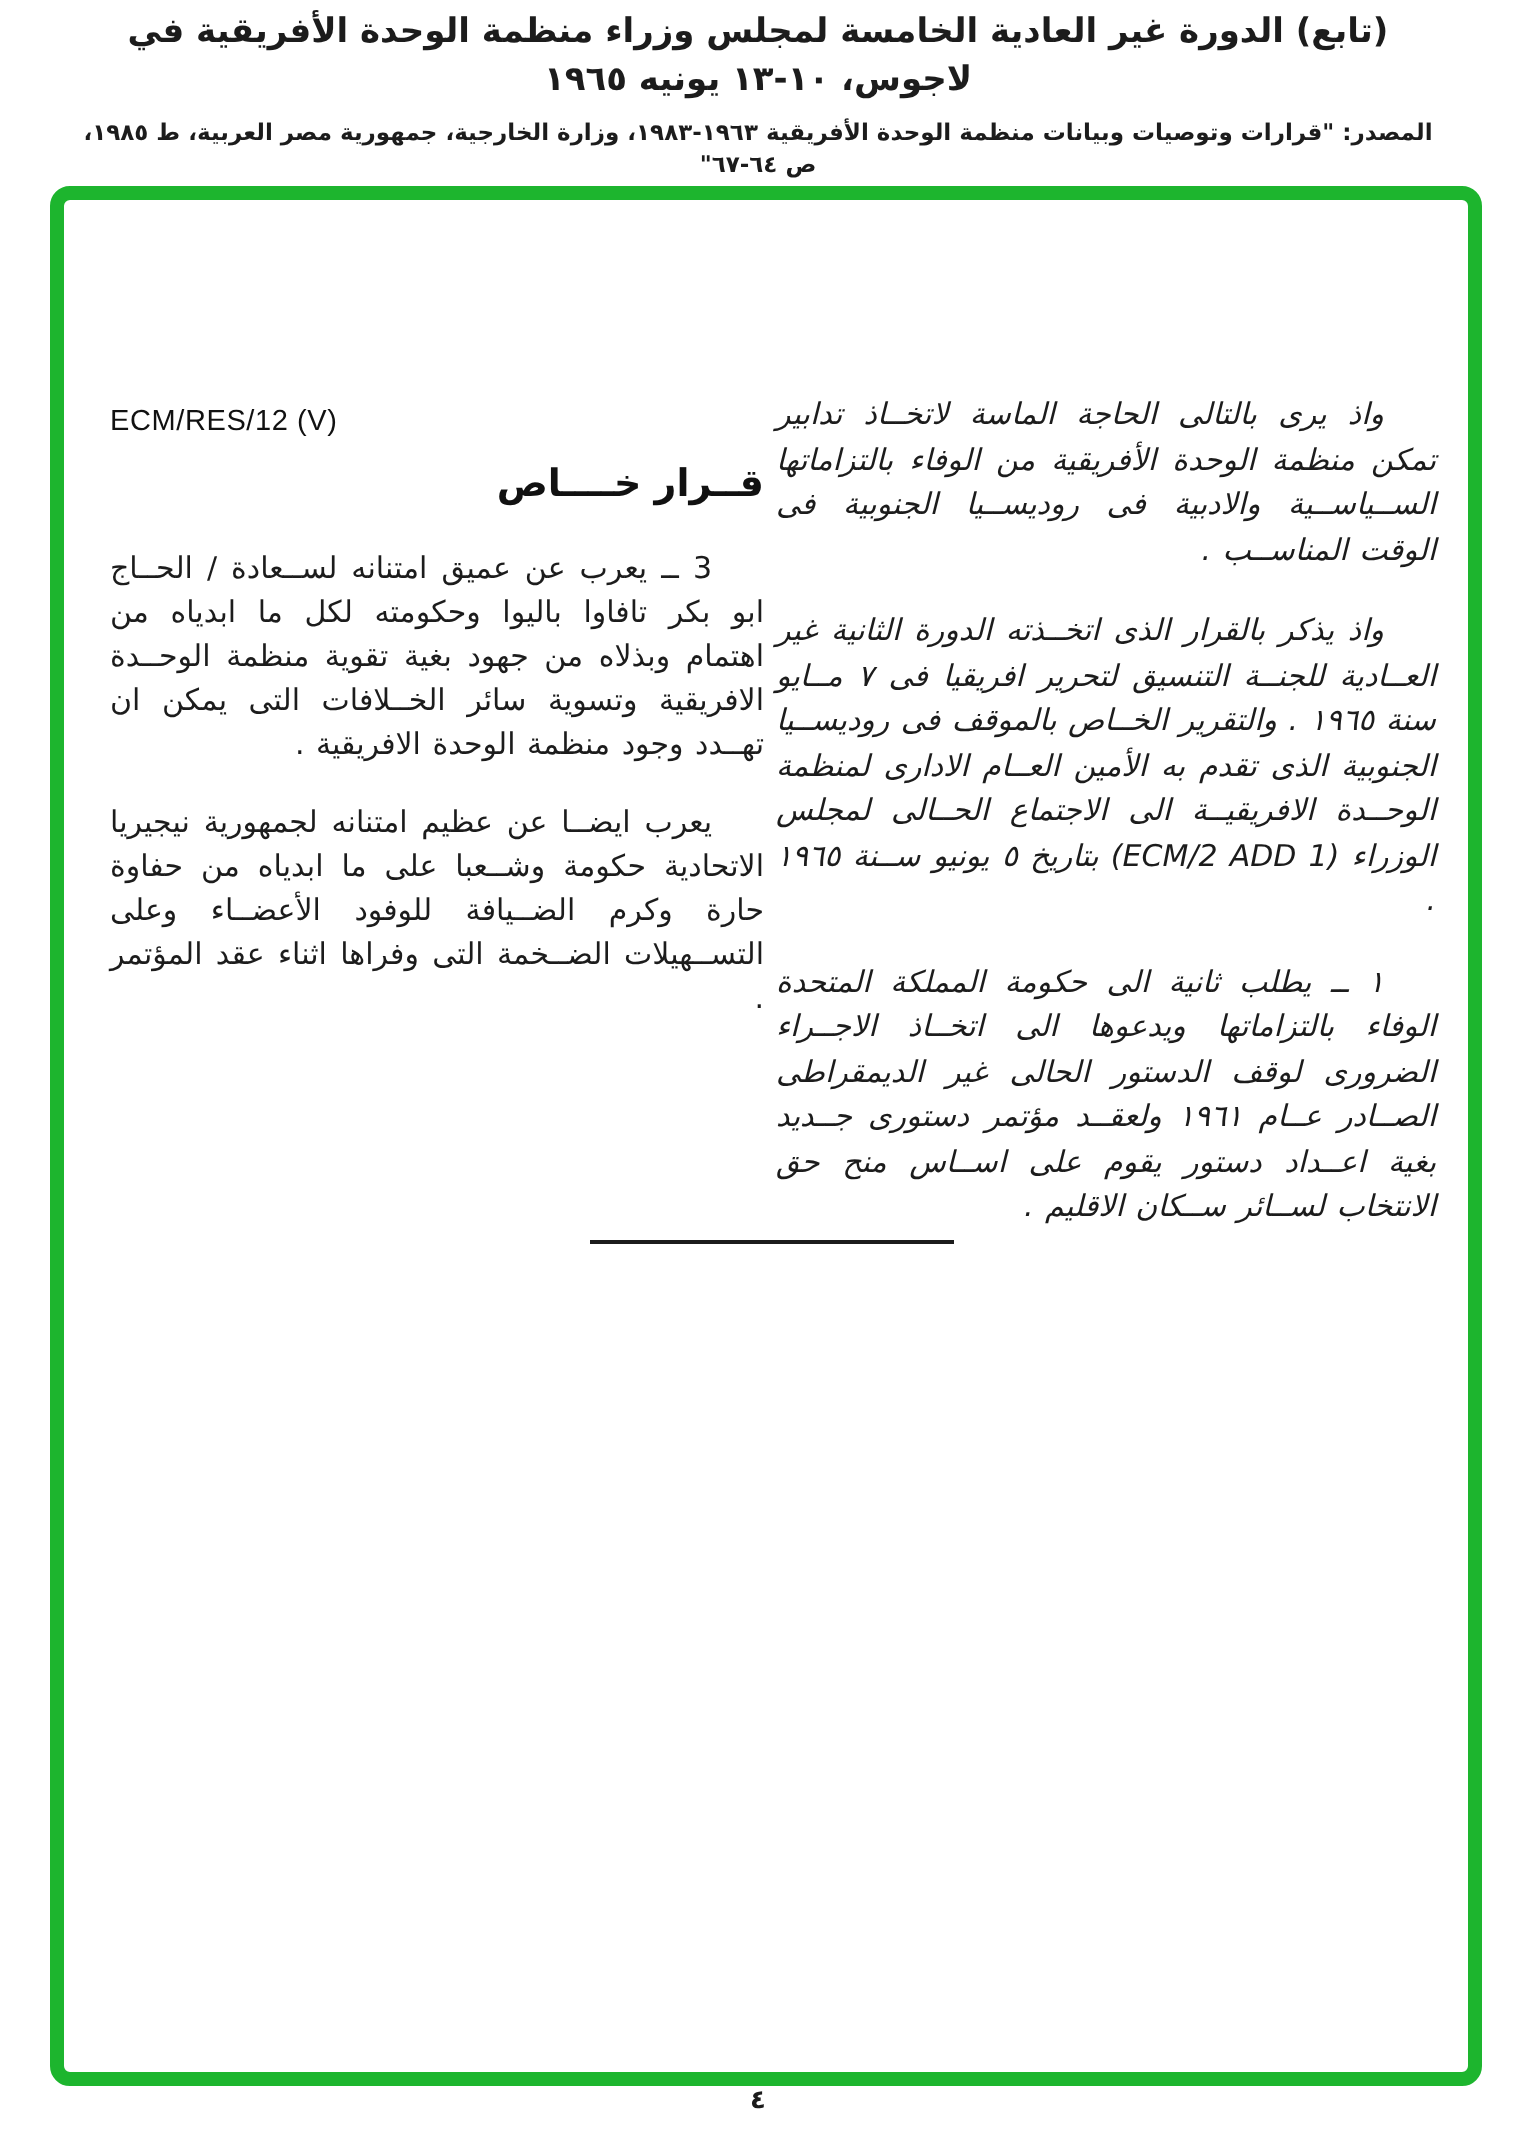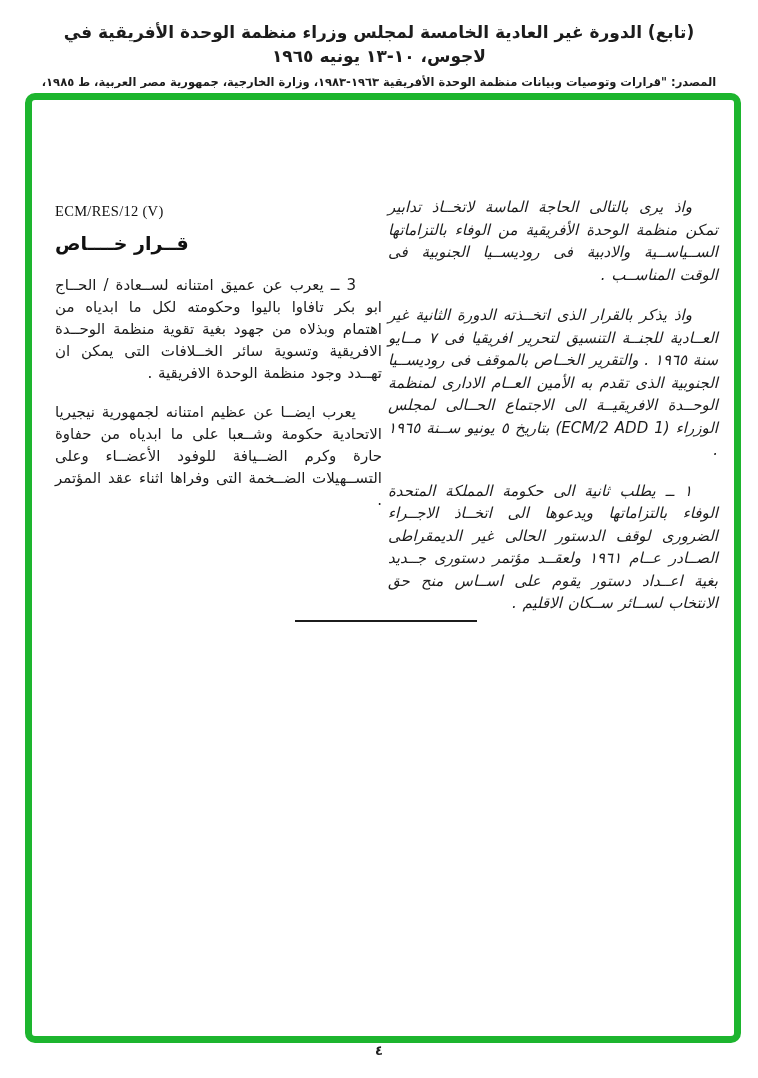--- a/index.html
+++ b/index.html
@@ -12,21 +12,21 @@
     width: 758px;
     height: 1078px;
     overflow: hidden;
     font-family: "DejaVu Sans", sans-serif;
     color: #1c1c1c;
   }
 
   
   .page-header {
     position: absolute;
-    top: 20px;
+    top: 4px;
     left: 0;
     right: 0;
     text-align: center;
     direction: rtl;
   }
   .header-title {
     font-size: 17px;
     font-weight: bold;
     letter-spacing: 0;
     line-height: 24px;
@@ -65,28 +65,28 @@
   }
   .col-left {
     top: 103px;
     left: 23px;
     width: 327px;
   }
 
   .doc-code {
     direction: ltr;
     text-align: left;
-    font-family: Liberation Serif, serif;
+    font-family: Liberation Sans, sans-serif;
     font-size: 14.5px;
     letter-spacing: 0.3px;
     color: #111111;
   }
   .doc-title {
     margin: 12px 0 20px;
-    text-align: left;
+    text-align: right;
     font-size: 19px;
     font-weight: bold;
     color: #111111;
   }
 
   .para {
     margin: 0 0 17px;
     font-size: 15px;
     line-height: 22px;
     text-align: justify;

